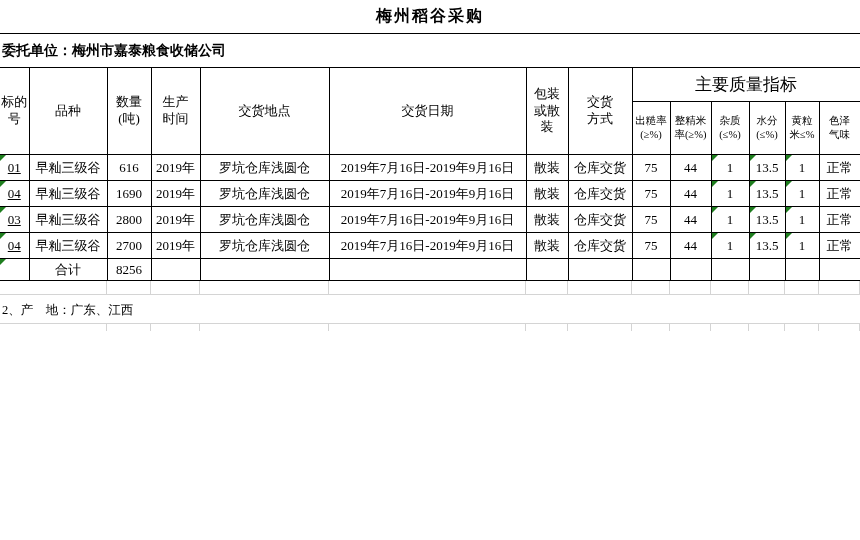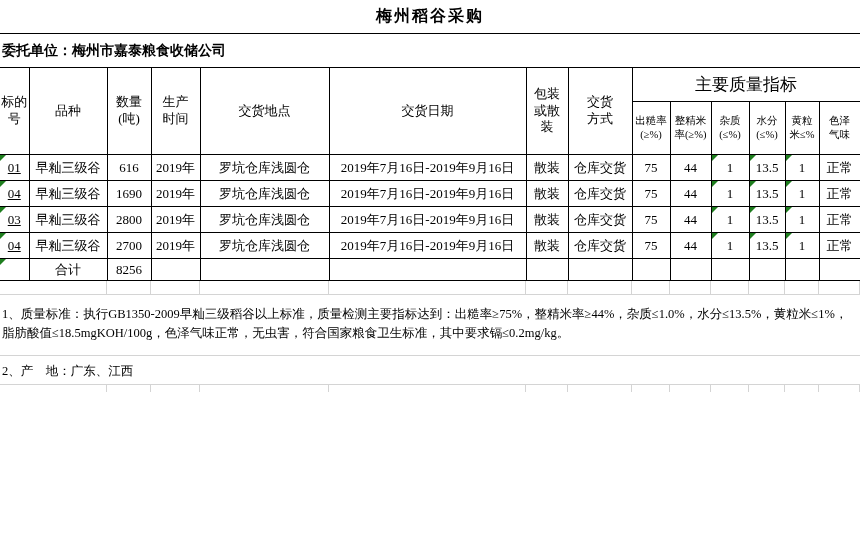--- a/index.html
+++ b/index.html
@@ -198,21 +198,20 @@
     <div class="gc" style="width:42px"></div>
     <div class="gc" style="width:64px"></div>
     <div class="gc" style="width:38px"></div>
     <div class="gc" style="width:41px"></div>
     <div class="gc" style="width:38px"></div>
     <div class="gc" style="width:36px"></div>
     <div class="gc" style="width:34px"></div>
     <div class="gc" style="width:41px"></div>
   </div>
 
-  <div class="note n1">1、质量标准：执行GB1350-2009早籼三级稻谷以上标准，质量检测主要指标达到：出糙率≥75%，整精米率≥44%，杂质≤1.0%，水分≤13.5%，黄粒米≤1%，脂肪酸值≤18.5mgKOH/100g，色泽气味正常，无虫害，符合国家粮食卫生标准，其中要求镉≤0.2mg/kg。</div>
   <div class="note n2">2、产　地：广东、江西</div>
 
   <div class="grayrow r-stub">
     <div class="gc" style="width:29px;border-right-color:transparent"></div>
     <div class="gc" style="width:78px"></div>
     <div class="gc" style="width:44px"></div>
     <div class="gc" style="width:49px"></div>
     <div class="gc" style="width:129px"></div>
     <div class="gc" style="width:197px"></div>
     <div class="gc" style="width:42px"></div>

